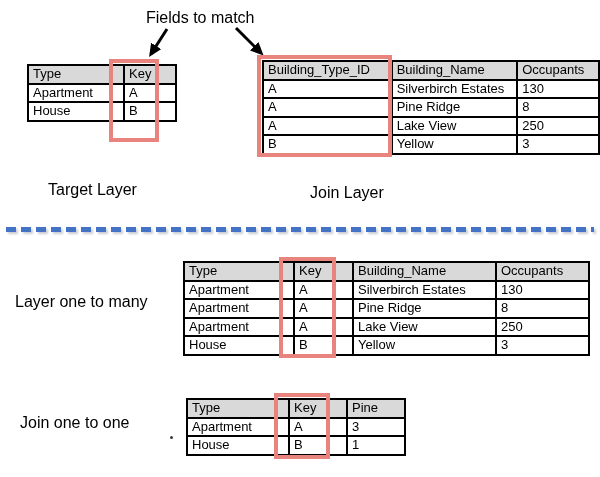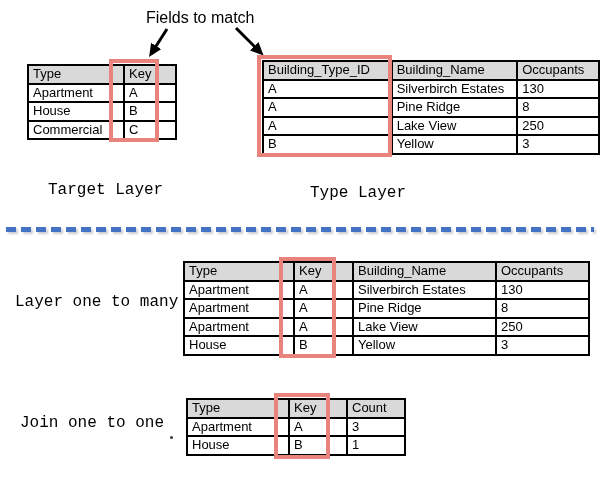--- a/index.html
+++ b/index.html
@@ -13,21 +13,20 @@
   }
   .abs { position: absolute; }
 
   .annotation {
     font-size: 16px;
     white-space: nowrap;
   }
   .section-label {
     font-size: 16px;
     white-space: nowrap;
-    font-family: Liberation Mono, monospace;
   }
 
   table.dtable {
     border-collapse: collapse;
     table-layout: fixed;
     font-size: 13px;
   }
   table.dtable th, table.dtable td {
     border: 2px solid #000;
     padding: 0 4px;
@@ -89,24 +88,20 @@
     </thead>
     <tbody>
       <tr>
         <td>Apartment</td>
         <td>A</td>
       </tr>
       <tr>
         <td>House</td>
         <td>B</td>
       </tr>
-      <tr>
-        <td>Commercial</td>
-        <td>C</td>
-      </tr>
     </tbody>
   </table>
 <div class="red-frame abs" style="left:109px; top:59px; width:42px; height:75px;"></div>
 
 <table class="dtable abs" style="left:262px; top:60px;">
     <thead>
       <tr>
         <th style="width: 126px; margin-left: 47px;">Building_Type_ID</th>
         <th style="width: 119px;">Building_Name</th>
         <th style="width: 76px;">Occupants</th>
@@ -131,21 +126,21 @@
       <tr>
         <td>B</td>
         <td>Yellow</td>
         <td>3</td>
       </tr>
     </tbody>
   </table>
 <div class="red-frame abs" style="left:257px; top:55px; width:127px; height:94px;"></div>
 
 <div class="abs section-label" style="left:48px; top:181px;">Target Layer</div>
-<div class="abs section-label" style="left:310px; top:184px;">Type Layer</div>
+<div class="abs section-label" style="left:310px; top:184px;">Join Layer</div>
 
 <div class="abs divider-shadow" style="left:8px; top:229px; width:588px;"></div>
 <div class="abs divider" style="left:6px; top:227px; width:588px;"></div>
 
 <div class="abs section-label" style="left:15px; top:293px;">Layer one to many</div>
 <table class="dtable abs" style="left:183px; top:261px;">
     <thead>
       <tr>
         <th style="width: 100px;">Type</th>
         <th style="width: 49px;">Key</th>
@@ -182,21 +177,21 @@
   </table>
 <div class="red-frame abs" style="left:279px; top:257px; width:49px; height:93px;"></div>
 
 <div class="abs section-label" style="left:20px; top:414px;text-align:center;">Join one to one</div>
 <div class="abs stray-dot" style="left:170px; top:436px;"></div>
 <table class="dtable abs" style="left:186px; top:398px;">
     <thead>
       <tr>
         <th style="width: 92px;">Type</th>
         <th style="width: 48px;">Key</th>
-        <th style="width: 48px;">Count</th>
+        <th style="width: 48px;">Pine</th>
       </tr>
     </thead>
     <tbody>
       <tr>
         <td>Apartment</td>
         <td>A</td>
         <td>3</td>
       </tr>
       <tr>
         <td>House</td>

